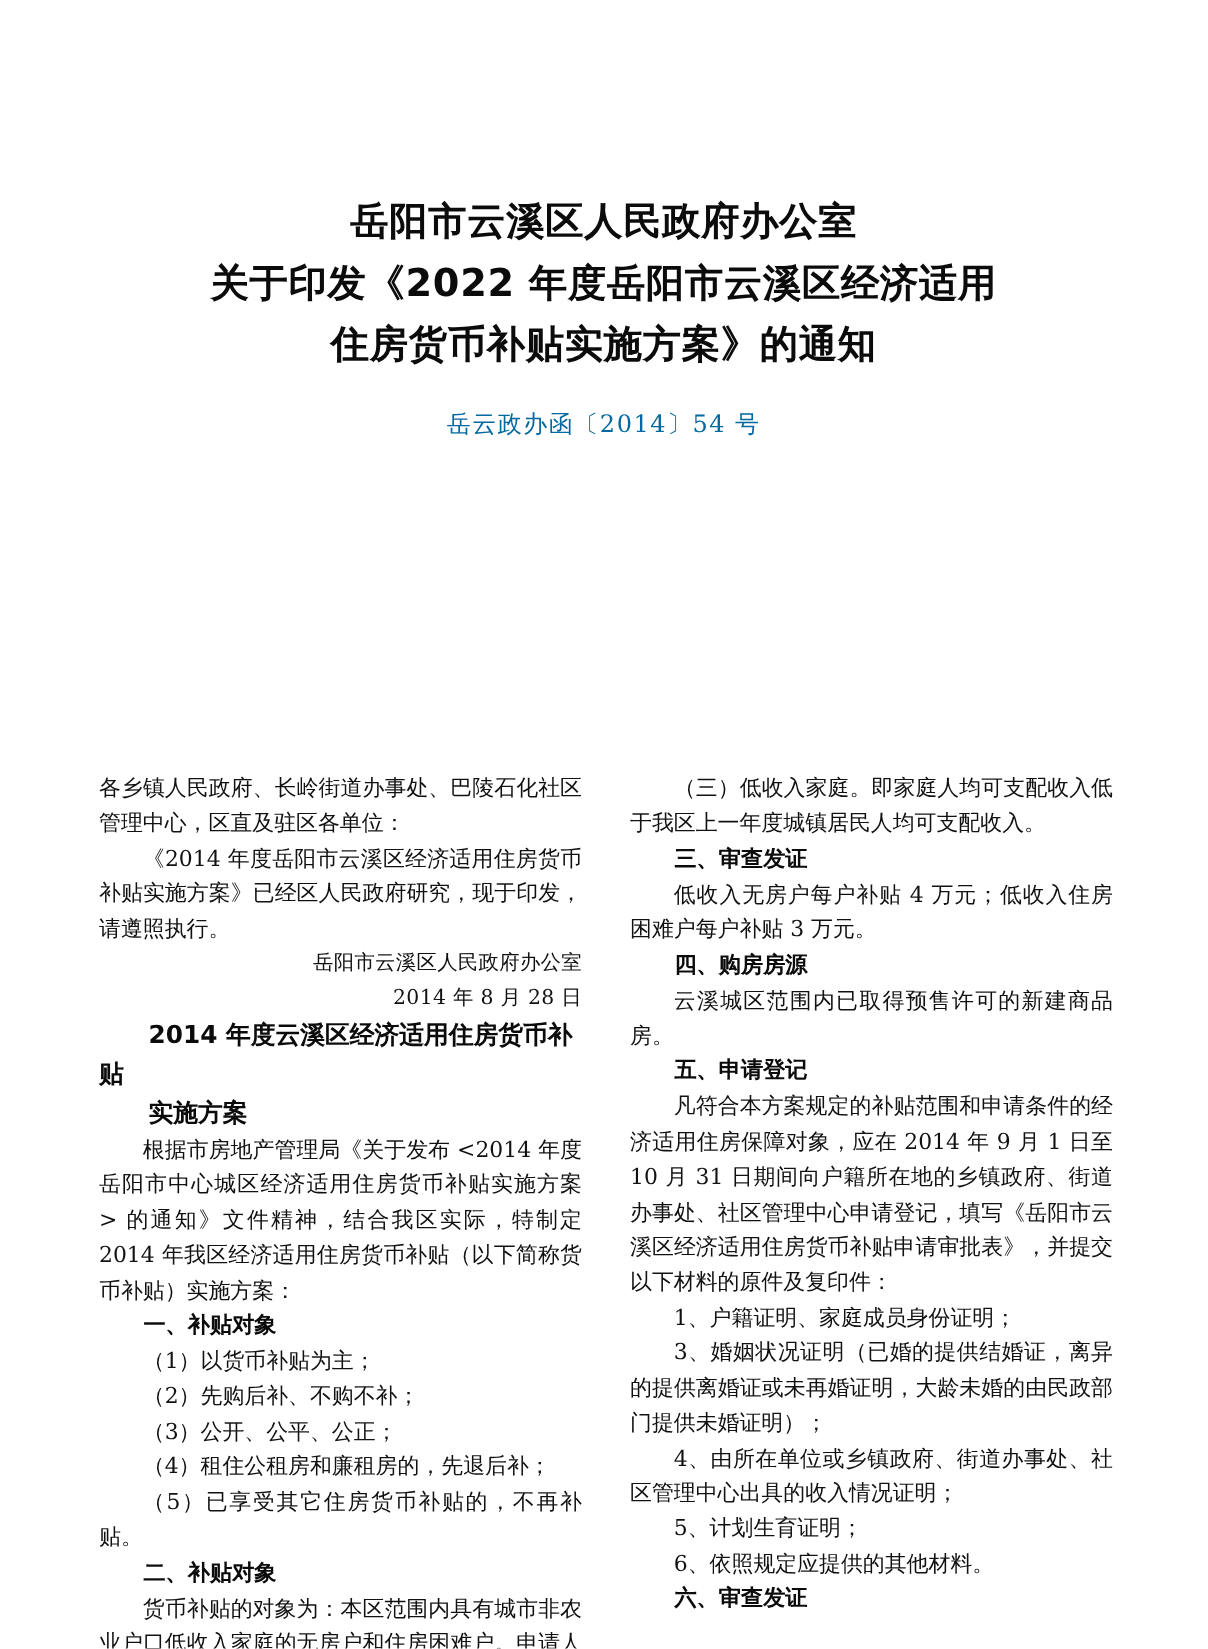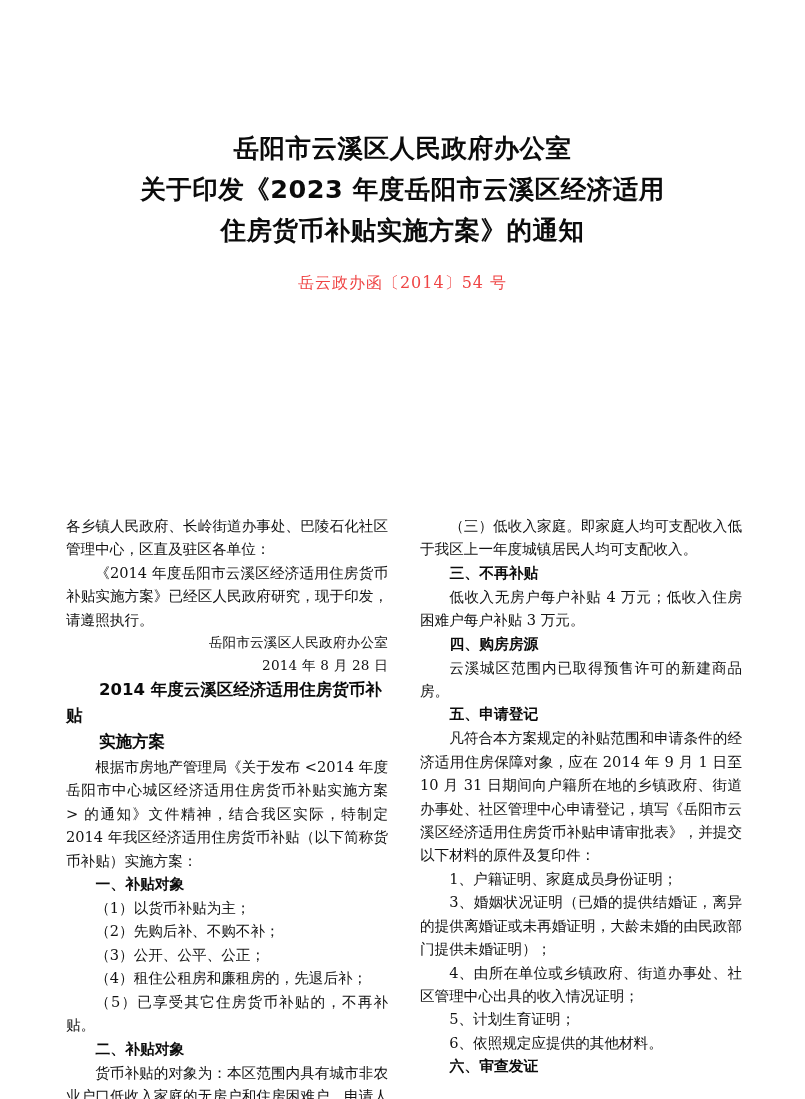--- a/index.html
+++ b/index.html
@@ -35,21 +35,21 @@
     line-height: 41px;
     letter-spacing: 0.5px;
     color: #0b0b0b;
   }
   .doc-number {
     margin-top: 22px;
     text-align: center;
     font-family: "DejaVu Serif", "Liberation Serif", serif;
     font-size: 16px;
     letter-spacing: 1px;
-    color: #ef4444;
+    color: #0369a1;
   }
 
   
   .columns {
     position: absolute;
     top: 386px;
     left: 66px;
     width: 676px;
     display: flex;
     gap: 32px;
@@ -95,21 +95,21 @@
     color: #0b0b0b;
   }
 </style>
 </head>
 <body>
 
 <div class="page">
 
   <div class="title-block">
     <div class="doc-title-line">岳阳市云溪区人民政府办公室</div>
-    <div class="doc-title-line">关于印发《2023 年度岳阳市云溪区经济适用</div>
+    <div class="doc-title-line">关于印发《2022 年度岳阳市云溪区经济适用</div>
     <div class="doc-title-line">住房货币补贴实施方案》的通知</div>
     <div class="doc-number">岳云政办函〔2014〕54 号</div>
   </div>
 
   <div class="columns">
 
     <div class="col">
       <p class="p-noindent">各乡镇人民政府、长岭街道办事处、巴陵石化社区管理中心，区直及驻区各单位：</p>
       <p>《2014 年度岳阳市云溪区经济适用住房货币补贴实施方案》已经区人民政府研究，现于印发，请遵照执行。</p>
       <p class="p-sign">岳阳市云溪区人民政府办公室</p>
@@ -128,21 +128,21 @@
       <p>（5）已享受其它住房货币补贴的，不再补贴。</p>
 
       <p class="sec-head">二、补贴对象</p>
       <p>货币补贴的对象为：本区范围内具有城市非农业户口低收入家庭的无房户和住房困难户。申请人应当符合下列条件：</p>
 
     </div>
 
     <div class="col">
       <p>（三）低收入家庭。即家庭人均可支配收入低于我区上一年度城镇居民人均可支配收入。</p>
 
-      <p class="sec-head">三、不再补贴</p>
+      <p class="sec-head">三、审查发证</p>
       <p>低收入无房户每户补贴 4 万元；低收入住房困难户每户补贴 3 万元。</p>
 
       <p class="sec-head">四、购房房源</p>
       <p>云溪城区范围内已取得预售许可的新建商品房。</p>
 
       <p class="sec-head">五、申请登记</p>
       <p>凡符合本方案规定的补贴范围和申请条件的经济适用住房保障对象，应在 2014 年 9 月 1 日至 10 月 31 日期间向户籍所在地的乡镇政府、街道办事处、社区管理中心申请登记，填写《岳阳市云溪区经济适用住房货币补贴申请审批表》，并提交以下材料的原件及复印件：</p>
       <p>1、户籍证明、家庭成员身份证明；</p>
       <p>3、婚姻状况证明（已婚的提供结婚证，离异的提供离婚证或未再婚证明，大龄未婚的由民政部门提供未婚证明）；</p>
       <p>4、由所在单位或乡镇政府、街道办事处、社区管理中心出具的收入情况证明；</p>

